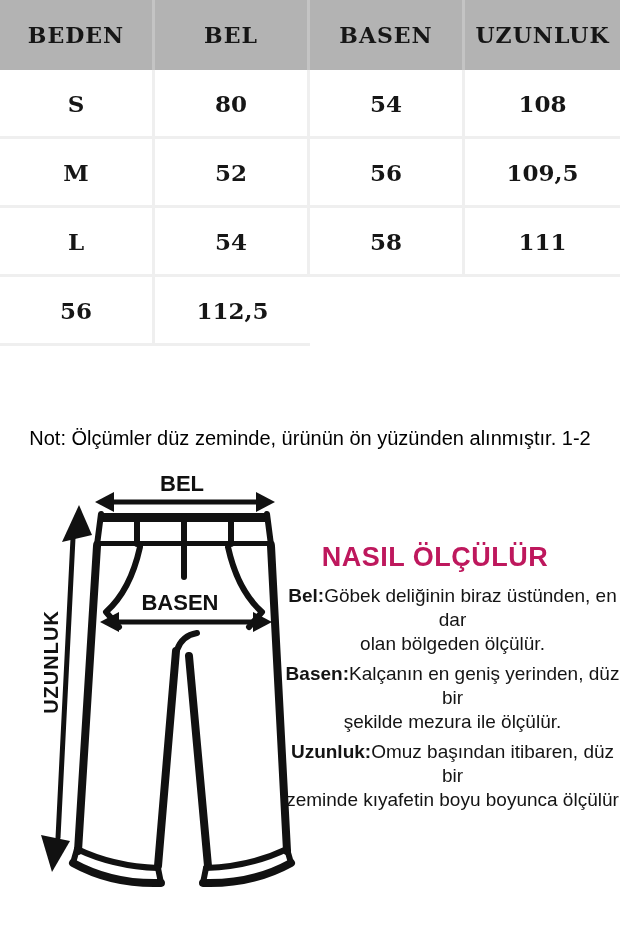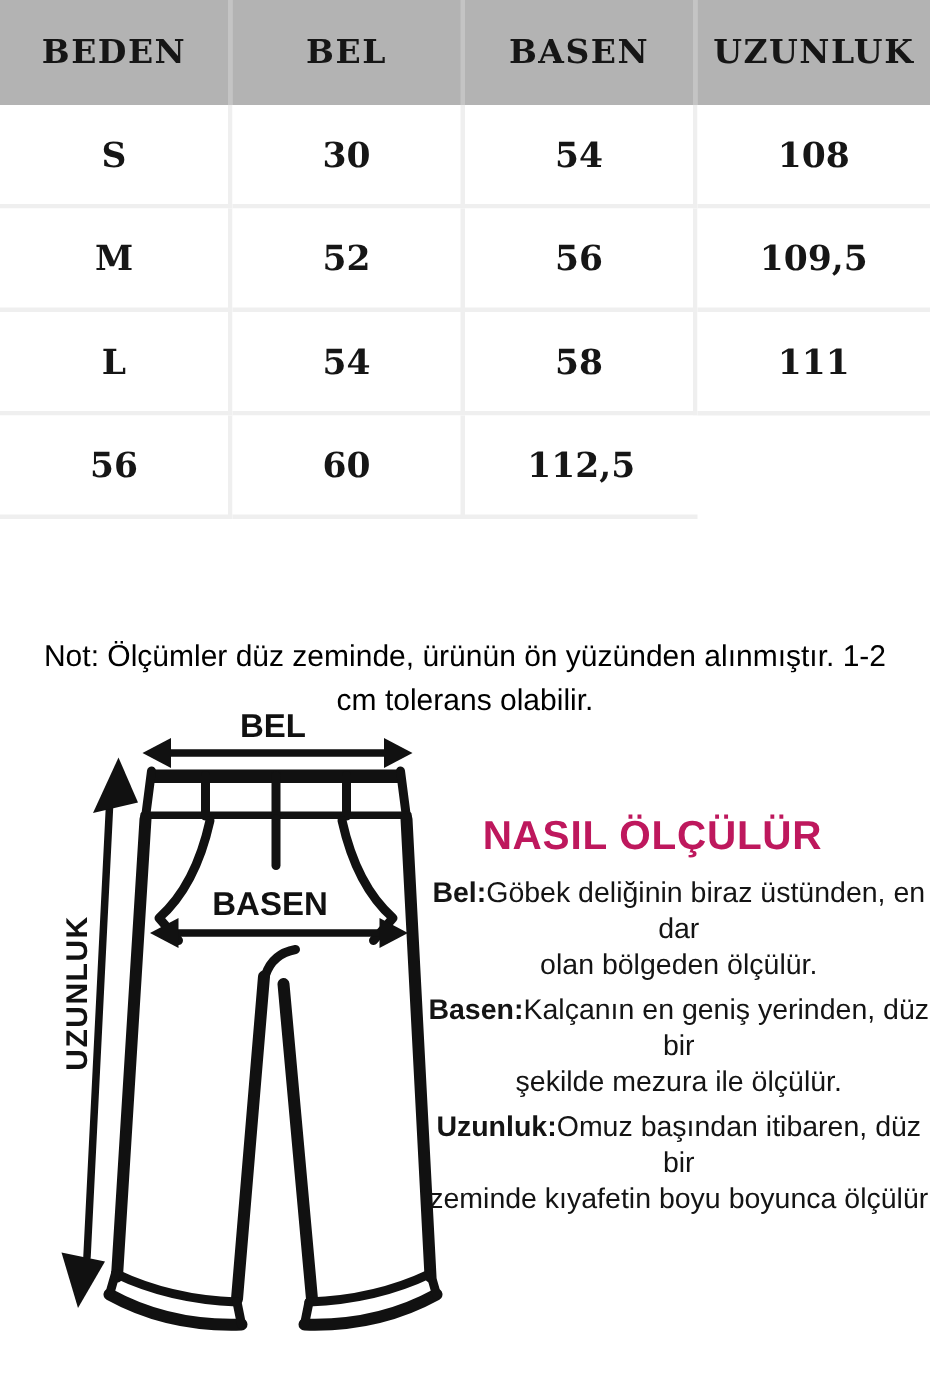--- a/index.html
+++ b/index.html
@@ -60,42 +60,40 @@
 
 <div class="page">
 
   <div class="size-table">
     <div class="cell th">BEDEN</div>
     <div class="cell th">BEL</div>
     <div class="cell th">BASEN</div>
     <div class="cell th">UZUNLUK</div>
 
     <div class="cell td">S</div>
-    <div class="cell td">30</div>
+    <div class="cell td">80</div>
     <div class="cell td">54</div>
     <div class="cell td lastcol">108</div>
 
     <div class="cell td">M</div>
     <div class="cell td">52</div>
     <div class="cell td">56</div>
     <div class="cell td lastcol">109,5</div>
 
     <div class="cell td">L</div>
     <div class="cell td">54</div>
     <div class="cell td">58</div>
     <div class="cell td lastcol">111</div>
 
     <div class="cell td">56</div>
-    <div class="cell td">60</div>
     <div class="cell td lastcol">112,5</div>
   </div>
 
   <div class="note">
     <div>Not: Ölçümler düz zeminde, ürünün ön yüzünden alınmıştır. 1-2</div>
-    <div>cm tolerans olabilir.</div>
   </div>
 
   <svg class="diagram-svg" width="290" height="464" viewBox="20 456 290 464" xmlns="http://www.w3.org/2000/svg">
     <g stroke="#111" fill="none" stroke-linecap="round" stroke-linejoin="round">
 
       <g>
         <line x1="113" y1="502" x2="257" y2="502" stroke-width="5"></line>
         <polygon points="95,502 114,492 114,512" fill="#111" stroke="none"></polygon>
         <polygon points="275,502 256,492 256,512" fill="#111" stroke="none"></polygon>
       </g>

